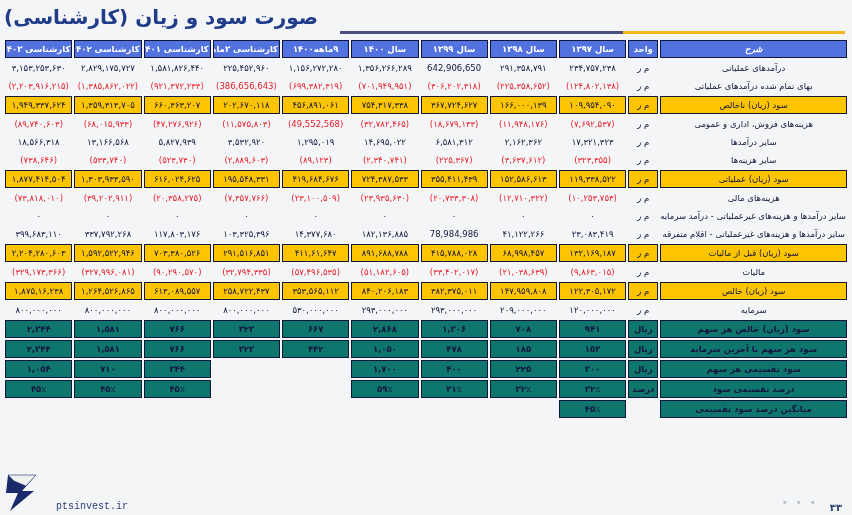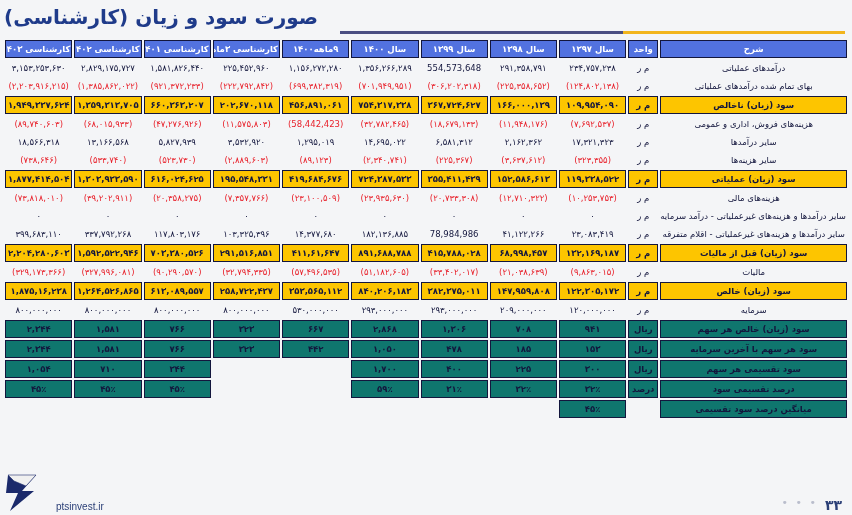--- a/index.html
+++ b/index.html
@@ -78,21 +78,21 @@
 
   
   thead th {
     background: #5272e0;
     color: #ffffff;
     border: 1.6px solid #13163d;
     font-weight: bold;
     font-size: 8.5px;
     height: 17px;
   }
-  thead th.h-desc { width: 182px; }
+  thead th.h-desc { width: 182px; font-style: italic; }
   thead th.h-unit { width: 26px; }
   thead th.h-year { width: 63px; }
 
   
   td.desc {
     background: transparent;
     color: #13163d;
     text-align: center;
     font-size: 8.5px;
     border: none;
@@ -110,21 +110,21 @@
     font-size: 8.5px;
   }
   td.val.neg { color: #e8202a; }
 
   
   tr.hl td.desc,
   tr.hl td.unit,
   tr.hl td.val {
     background: #fdc500;
     border: 1.6px solid #13163d;
-    font-weight: bold;
+    font-weight: normal;
     color: #13163d;
   }
 
   
   tr.pg td.desc,
   tr.pg td.unit,
   tr.pg td.val {
     background: #0f766e;
     border: 1.3px solid #13163d;
     font-weight: bold;
@@ -149,28 +149,28 @@
     bottom: 2px;
     width: 48px;
     height: 40px;
   }
   .logo-text {
     position: absolute;
     left: 56px;
     bottom: 3px;
     font-size: 10px;
     color: #2b3f77;
-    font-family: Liberation Sans, sans-serif;
+    font-family: Liberation Mono, monospace;
     direction: ltr;
   }
   .page-no {
     position: absolute;
     right: 10px;
     bottom: 2px;
-    font-size: 14px;
+    font-size: 10px;
     color: #2b3f77;
     font-weight: bold;
     direction: rtl;
   }
   .page-dots {
     position: absolute;
     right: 34px;
     bottom: 6px;
     font-size: 11px;
     color: #b9bdcc;
@@ -204,37 +204,37 @@
           <th class="h-year">کارشناسی ۱۴۰۲</th>
           <th class="h-year">کارشناسی ۱۴۰۳</th>
         </tr>
     </thead>
     <tbody id="body-rows">
         <tr class="plain">
           <td class="desc">درآمدهای عملیاتی</td>
           <td class="unit">م ر</td>
           <td class="val">۲۳۴,۷۵۷,۲۳۸</td>
           <td class="val">۲۹۱,۳۵۸,۷۹۱</td>
-          <td class="val">554,573,648</td>
+          <td class="val">642,906,650</td>
           <td class="val">۱,۳۵۶,۲۶۶,۲۸۹</td>
           <td class="val">۱,۱۵۶,۲۷۲,۲۸۰</td>
           <td class="val">۲۲۵,۴۵۲,۹۶۰</td>
           <td class="val">۱,۵۸۱,۸۲۶,۴۴۰</td>
           <td class="val">۲,۸۲۹,۱۷۵,۷۲۷</td>
           <td class="val">۳,۱۵۳,۲۵۳,۶۳۰</td>
         </tr>
         <tr class="plain">
           <td class="desc">بهای تمام شده درآمدهای عملیاتی</td>
           <td class="unit">م ر</td>
           <td class="val neg">(۱۲۴,۸۰۲,۱۳۸)</td>
           <td class="val neg">(۲۲۵,۳۵۸,۶۵۲)</td>
           <td class="val neg">(۳۰۶,۲۰۲,۳۱۸)</td>
           <td class="val neg">(۷۰۱,۹۴۹,۹۵۱)</td>
           <td class="val neg">(۶۹۹,۳۸۲,۳۱۹)</td>
-          <td class="val neg">(۲۲۲,۷۹۲,۸۴۲)</td>
+          <td class="val neg">(386,656,643)</td>
           <td class="val neg">(۹۲۱,۳۷۲,۲۳۳)</td>
           <td class="val neg">(۱,۳۸۵,۸۶۲,۰۲۲)</td>
           <td class="val neg">(۲,۲۰۳,۹۱۶,۲۱۵)</td>
         </tr>
         <tr class="hl">
           <td class="desc">سود (زیان) ناخالص</td>
           <td class="unit">م ر</td>
           <td class="val">۱۰۹,۹۵۴,۰۹۰</td>
           <td class="val">۱۶۶,۰۰۰,۱۳۹</td>
           <td class="val">۳۶۷,۷۲۴,۶۲۷</td>
@@ -245,21 +245,21 @@
           <td class="val">۱,۳۵۹,۳۱۳,۷۰۵</td>
           <td class="val">۱,۹۴۹,۳۳۷,۶۲۴</td>
         </tr>
         <tr class="plain">
           <td class="desc">هزینه‌های فروش، اداری و عمومی</td>
           <td class="unit">م ر</td>
           <td class="val neg">(۷,۶۹۲,۵۳۷)</td>
           <td class="val neg">(۱۱,۹۴۸,۱۷۶)</td>
           <td class="val neg">(۱۸,۶۷۹,۱۳۳)</td>
           <td class="val neg">(۳۲,۷۸۲,۴۶۵)</td>
-          <td class="val neg">(58,442,423)</td>
+          <td class="val neg">(49,552,568)</td>
           <td class="val neg">(۱۱,۵۷۵,۸۰۳)</td>
           <td class="val neg">(۴۷,۲۷۶,۹۲۶)</td>
           <td class="val neg">(۶۸,۰۱۵,۹۳۳)</td>
           <td class="val neg">(۸۹,۷۴۰,۶۰۳)</td>
         </tr>
         <tr class="plain">
           <td class="desc">سایر درآمدها</td>
           <td class="unit">م ر</td>
           <td class="val">۱۷,۳۲۱,۳۲۳</td>
           <td class="val">۲,۱۶۲,۳۶۲</td>

